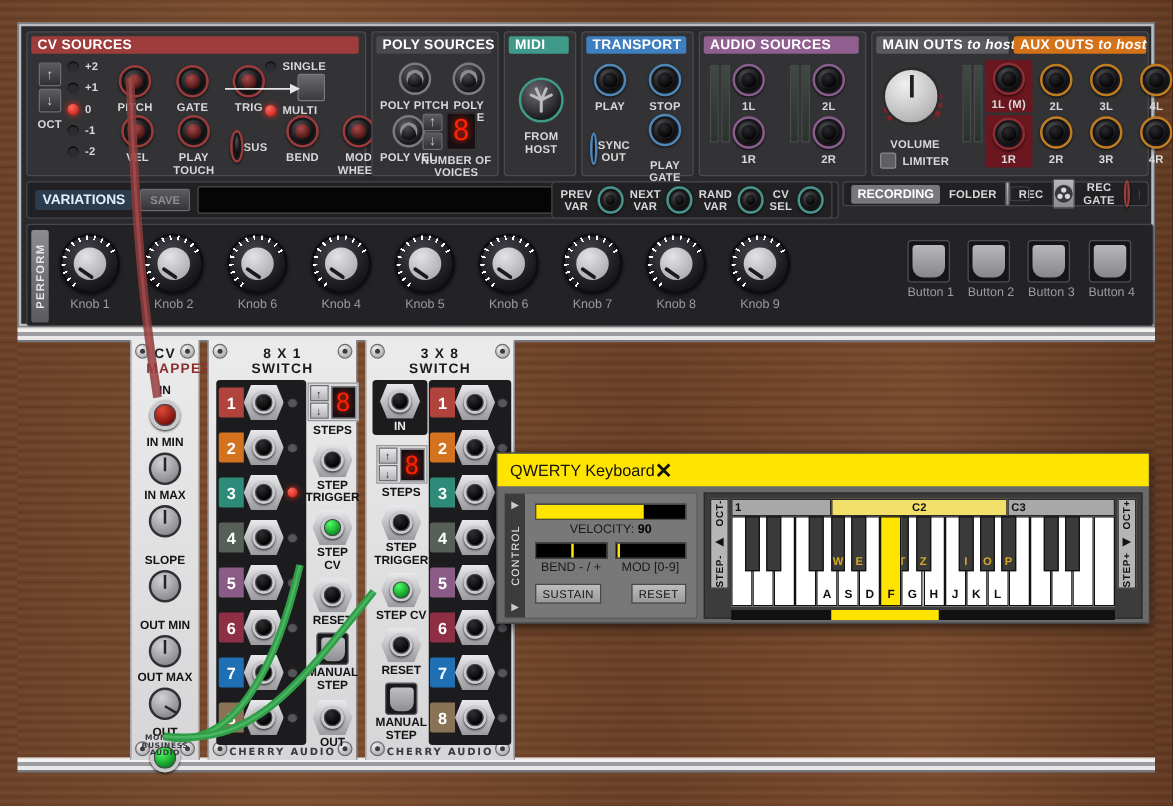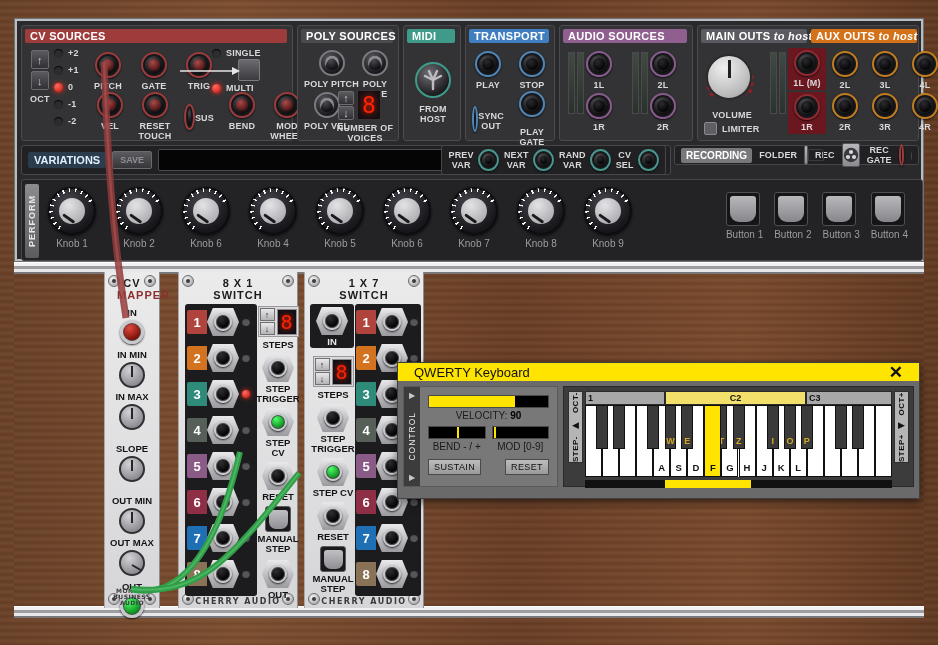--- a/index.html
+++ b/index.html
@@ -169,21 +169,21 @@
   .mseg{background:#141014;border:1px solid #8e8e92;width:20px;height:26px;display:flex;align-items:center;justify-content:center;
     font-family:"DejaVu Sans Mono",monospace;font-size:20px;color:#ff2200;text-shadow:0 0 5px #ff2200;}
   .marr{width:15px;height:13px;background:linear-gradient(#e8e8ea,#b4b4b8);border:1px solid #6f6f74;display:flex;align-items:center;justify-content:center;font-size:9px;color:#2a2a2e;}
   .mbtn{width:26px;height:26px;border-radius:3px;background:#1a1a1c;border:1px solid #5b5b60;display:flex;align-items:center;justify-content:center;}
   .mbtn i{display:block;width:19px;height:19px;border-radius:3px 3px 7px 7px;background:linear-gradient(#c0c0c4,#8e8e93);}
   .mled{width:8px;height:8px;border-radius:50%;background:#55555a;box-shadow:inset 0 1px 1px rgba(0,0,0,.8);}
   .mled.on{background:radial-gradient(circle at 35% 30%,#ff6a60,#c4140a);box-shadow:0 0 5px #ff2d1a;}
 
   
   .qwin{position:absolute;left:397px;top:362px;width:523px;height:137px;background:#6a6a6a;border:1px solid #3f3f3f;box-shadow:0 3px 9px rgba(0,0,0,.55);}
-  .qtitle{height:18px;background:#ffe400;display:flex;align-items:center;justify-content:space-between;padding:0 16px;}
+  .qtitle{height:26px;background:#ffe400;display:flex;align-items:center;padding:0 10px;}
   .qtitle .t{font-size:13px;color:#111;}
   .qclose{font-size:17px;color:#111;line-height:1;font-weight:bold;}
   .qbody{display:flex;height:111px;padding:5px;gap:5px;}
   .qctrl{width:155px;background:#787878;border:1px solid #5a5a5a;display:flex;}
   .qsidetab{width:16px;background:#3c3c3c;display:flex;flex-direction:column;align-items:center;justify-content:space-between;padding:4px 0;}
   .qsidetab .tri{font-size:8px;color:#c9c9c9;}
   .qsidetab .vt{writing-mode:vertical-rl;transform:rotate(180deg);font-size:8.5px;color:#ededed;letter-spacing:1px;}
   .qslider{height:13px;background:#000;border:1px solid #4a4a4a;position:relative;}
   .qslider .fill{position:absolute;left:0;top:0;bottom:0;background:#ffe400;}
   .qslider .mark{position:absolute;top:0;bottom:0;width:2px;background:#ffe400;}
@@ -273,21 +273,21 @@
           <polygon points="52,1 60,5 52,9" fill="#e6e6e8"></polygon>
         </svg>
 
         <div style="position:absolute;left:72px;top:66px;display:flex;gap:12px;">
           <div style="display:flex;flex-direction:column;align-items:center;width:32px;">
               <div class="jack red"></div>
               <div class="lbl" style="margin-top:3px;">VEL</div>
             </div>
           <div style="display:flex;flex-direction:column;align-items:center;width:34px;">
               <div class="jack red"></div>
-              <div class="lbl" style="margin-top:3px;white-space:pre-line;">RESET TOUCH</div>
+              <div class="lbl" style="margin-top:3px;white-space:pre-line;">PLAY TOUCH</div>
             </div>
           <div style="display:flex;flex-direction:row;align-items:center;width:30px;">
               <div class="jack red"></div>
               <div class="lbl" style="margin-top:3px;">SUS</div>
             </div>
           <div style="display:flex;flex-direction:column;align-items:center;width:32px;">
               <div class="jack red"></div>
               <div class="lbl" style="margin-top:3px;">BEND</div>
             </div>
           <div style="display:flex;flex-direction:column;align-items:center;width:34px;">
@@ -643,21 +643,21 @@
               <div class="ptr" style="transform:rotate(120deg);transform-origin:bottom center;"></div>
             </div>
           <div class="mlbl" style="margin-top:4px;">OUT</div>
           <div class="mjack green"></div>
         </div>
         <div class="brand" style="letter-spacing:0.5px;font-size:6px;line-height:6px;">MONKEY BUSINESS AUDIO</div>
       </div>
 
       <div style="width:6px;"></div>
 
-      <div class="module" style="width:120px;margin-left:12px;">
+      <div class="module" style="width:120px;">
         <div class="screw tl"></div>
         <div class="screw tr"></div>
         <div class="screw bl"></div>
         <div class="screw br"></div>
         <div class="modtitle">8 X 1</div>
         <div class="modtitle" style="padding-top:0;">SWITCH</div>
 
         <div class="darkpanel" style="left:6px;top:32px;width:72px;height:292px;">
           <div style="position:absolute;left:2px;top:4px;display:flex;flex-direction:column;gap:8px;">
             <div style="display:flex;align-items:center;">
@@ -752,21 +752,21 @@
         <div class="brand">CHERRY AUDIO</div>
       </div>
 
       <div style="width:6px;"></div>
 
       <div class="module" style="width:120px;">
         <div class="screw tl"></div>
         <div class="screw tr"></div>
         <div class="screw bl"></div>
         <div class="screw br"></div>
-        <div class="modtitle">1 X 7</div>
+        <div class="modtitle">3 X 8</div>
         <div class="modtitle" style="padding-top:0;">SWITCH</div>
 
         <div class="darkpanel" style="left:5px;top:32px;width:44px;height:44px;"></div>
         <div style="position:absolute;left:8px;top:35px;width:38px;display:flex;flex-direction:column;align-items:center;">
           <span class="jackbezel">
               <span class="mjack" style="width:18px;height:18px;border-width:2px;"></span>
             </span>
           <div class="mlbl" style="margin-top:2px;color:#eaeaea;">IN</div>
         </div>
         <div style="position:absolute;left:6px;top:84px;width:44px;display:flex;flex-direction:column;align-items:center;">

